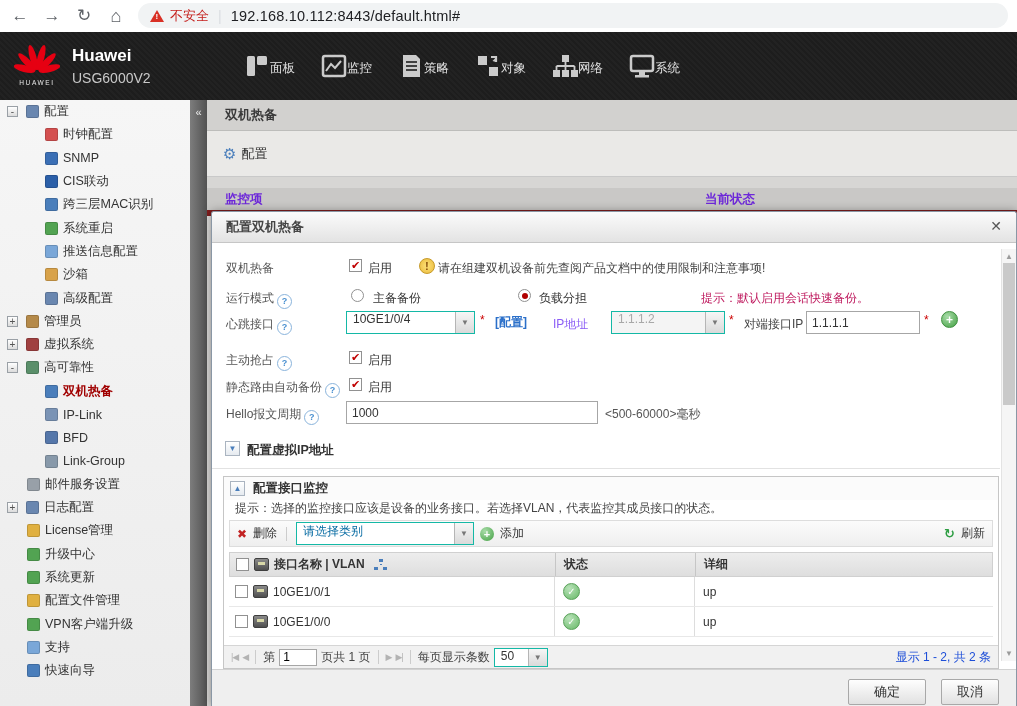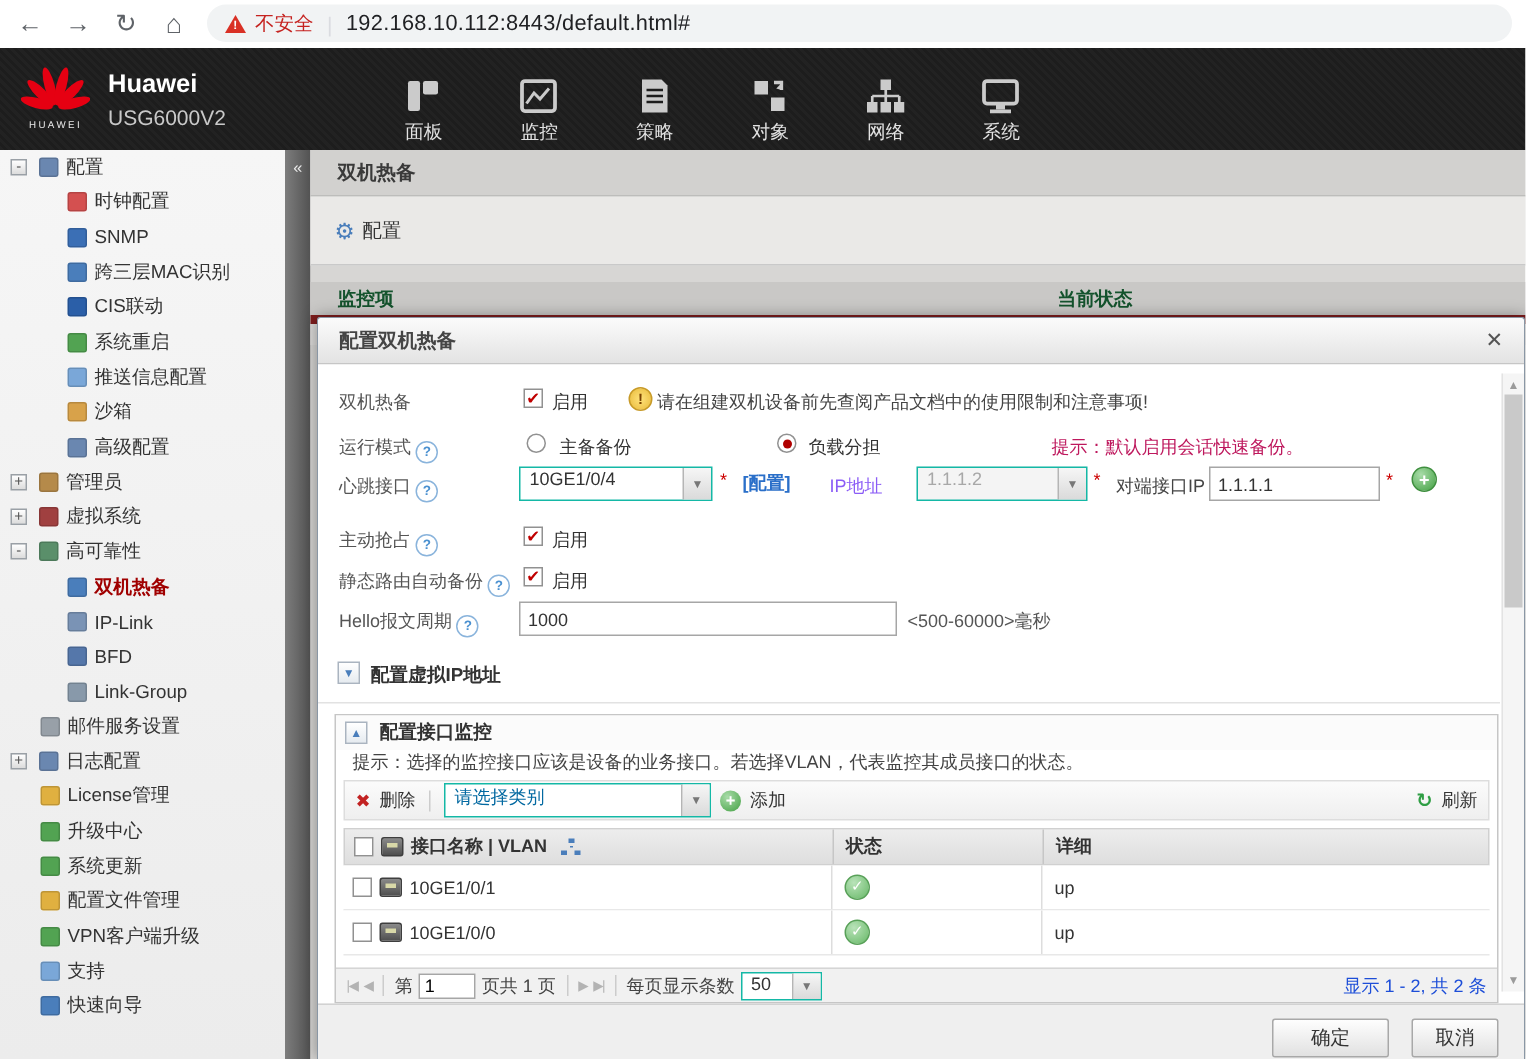--- a/index.html
+++ b/index.html
@@ -19,21 +19,21 @@
   .url{color:#202124;font-size:14.5px;letter-spacing:.2px}
 
   
   #appheader{left:0;top:32px;width:1017px;height:68px;background:#1d1d1d;
     background-image:repeating-linear-gradient(45deg,rgba(255,255,255,.025) 0 2px,transparent 2px 4px)}
   .logo{position:absolute;left:12px;top:6px;width:50px;height:56px;text-align:center}
   .logo-txt{color:#e8e8e8;font-size:6.5px;letter-spacing:1.6px;margin-top:-3px}
   .brand{position:absolute;left:72px;top:14px;color:#fff;font-size:17px;font-weight:bold}
   .model{position:absolute;left:72px;top:38px;color:#c9c9c9;font-size:14px}
   .nav{position:absolute;left:218px;top:8px;display:flex}
-  .nav-item{width:77px;height:56px;display:flex;flex-direction:column;align-items:flex-end;justify-content:flex-end;cursor:pointer}
+  .nav-item{width:77px;height:56px;display:flex;flex-direction:row;align-items:center;justify-content:flex-end;cursor:pointer}
   .nav-item svg{margin-bottom:4px}
   .nav-label{color:#e2e2e2;font-size:12.5px;line-height:16px}
 
   
   #sidebar{left:0;top:100px;width:190px;height:606px;background:linear-gradient(#f6f6f6,#ececec);overflow:hidden}
   .s-item{height:23.3px;display:flex;align-items:center;font-size:12.5px;color:#333;cursor:pointer;white-space:nowrap}
   .ebox{width:11px;height:11px;border:1px solid #9aa0a6;background:linear-gradient(#fff,#dcdcdc);color:#555;
         font-size:10px;line-height:9px;text-align:center;margin-left:7px;flex:0 0 auto;box-sizing:border-box}
   .sicon{width:13px;height:13px;border-radius:2px;margin-right:5px;flex:0 0 auto;box-shadow:inset 0 0 0 1px rgba(0,0,0,.15)}
   .ml1{margin-left:8px}.ml1n{margin-left:27px}.ml2{margin-left:45px}
@@ -46,21 +46,21 @@
 
   #strip{left:190px;top:100px;width:17px;height:606px;background:linear-gradient(90deg,#7d7d7d,#525252);cursor:pointer}
   .collapse-gl{color:#ececec;font-size:11px;display:block;text-align:center;margin-top:6px}
 
   
   #main{left:207px;top:100px;width:810px;height:606px;background:#d7d6d4}
   .m-title{height:30px;background:#d2d1cf;border-bottom:1px solid #bdbdbb;font-size:13px;font-weight:bold;color:#3a3a3a;line-height:30px;padding-left:18px}
   .m-config{height:45px;background:#eae9e7;border-bottom:1px solid #c9c9c9;display:flex;align-items:center;padding-left:16px}
   .gear{color:#4a7ebb;font-size:15px;margin-right:5px}
   .m-config-label{font-size:13px;color:#333}
-  .m-thead{height:22px;background:#c9c8c6;border-bottom:6px solid #7f1d1d;display:flex;font-size:12.5px;font-weight:bold;color:#14532d;line-height:22px}
+  .m-thead{height:22px;background:#c9c8c6;border-bottom:6px solid #7f1d1d;display:flex;font-size:12.5px;font-weight:bold;color:#6d28d9;line-height:22px}
   .m-th1{padding-left:18px;width:498px;box-sizing:border-box}
   .m-th2{padding-left:0}
   .m-sliver{height:14px;overflow:hidden;background:#dddcda;display:flex;font-size:12px;color:#555;line-height:26px}
   .m-s1{padding-left:23px;width:493px;box-sizing:border-box}
 
   
   #dialog{left:211px;top:211px;width:806px;height:495px;background:#fff;border:1px solid #8a97a5;border-bottom:none;
           border-radius:3px 3px 0 0;box-shadow:0 0 10px rgba(0,0,0,.35);box-sizing:border-box}
   .d-title{height:30px;background:linear-gradient(#fbfbfb,#e3e3e3);border-bottom:1px solid #c6c6c6;border-radius:3px 3px 0 0;
            font-size:13px;font-weight:bold;color:#454545;line-height:30px;padding-left:14px}
@@ -246,26 +246,26 @@
   </div>
   <div class="s-item">
     <span class="sicon ml2 ic-clockred"></span>
     <span>时钟配置</span>
   </div>
   <div class="s-item">
     <span class="sicon ml2 ic-blue2"></span>
     <span>SNMP</span>
   </div>
   <div class="s-item">
+    <span class="sicon ml2 ic-dblue"></span>
+    <span>CIS联动</span>
+  </div>
+  <div class="s-item">
     <span class="sicon ml2 ic-blue"></span>
     <span>跨三层MAC识别</span>
-  </div>
-  <div class="s-item">
-    <span class="sicon ml2 ic-dblue"></span>
-    <span>CIS联动</span>
   </div>
   <div class="s-item">
     <span class="sicon ml2 ic-green"></span>
     <span>系统重启</span>
   </div>
   <div class="s-item">
     <span class="sicon ml2 ic-lblue"></span>
     <span>推送信息配置</span>
   </div>
   <div class="s-item">

